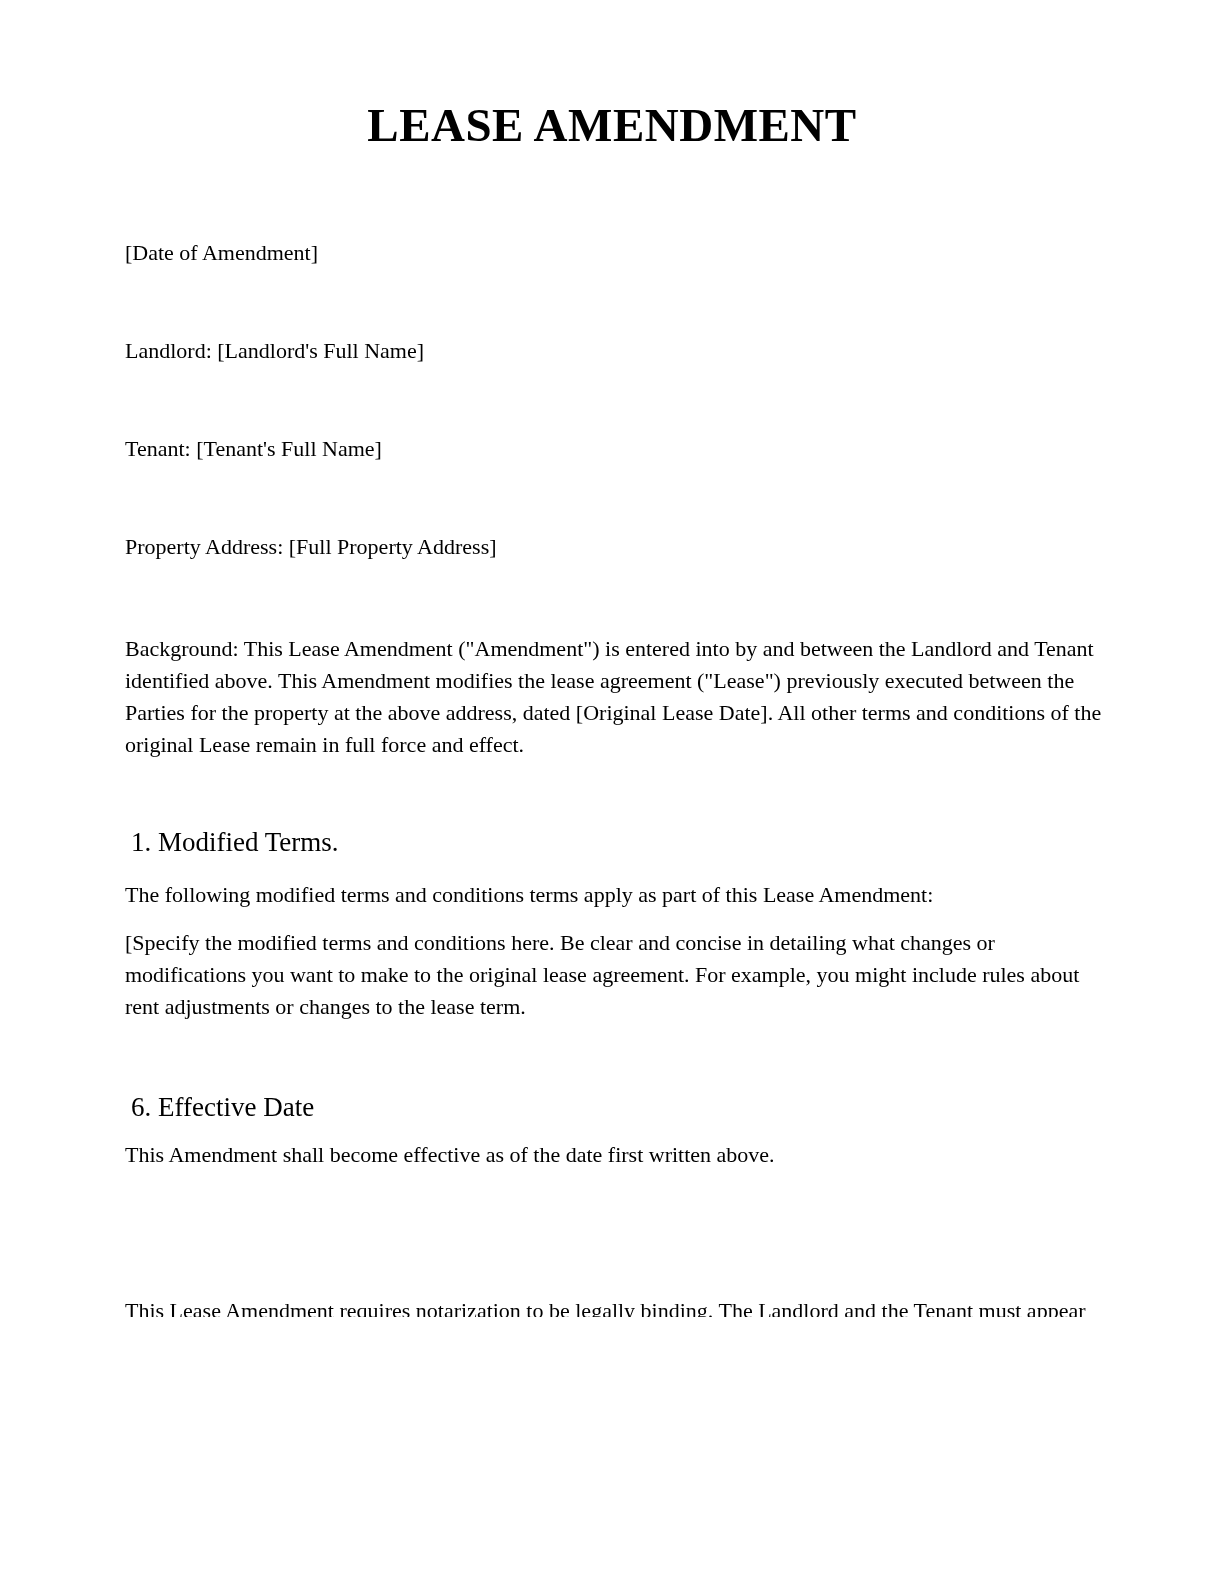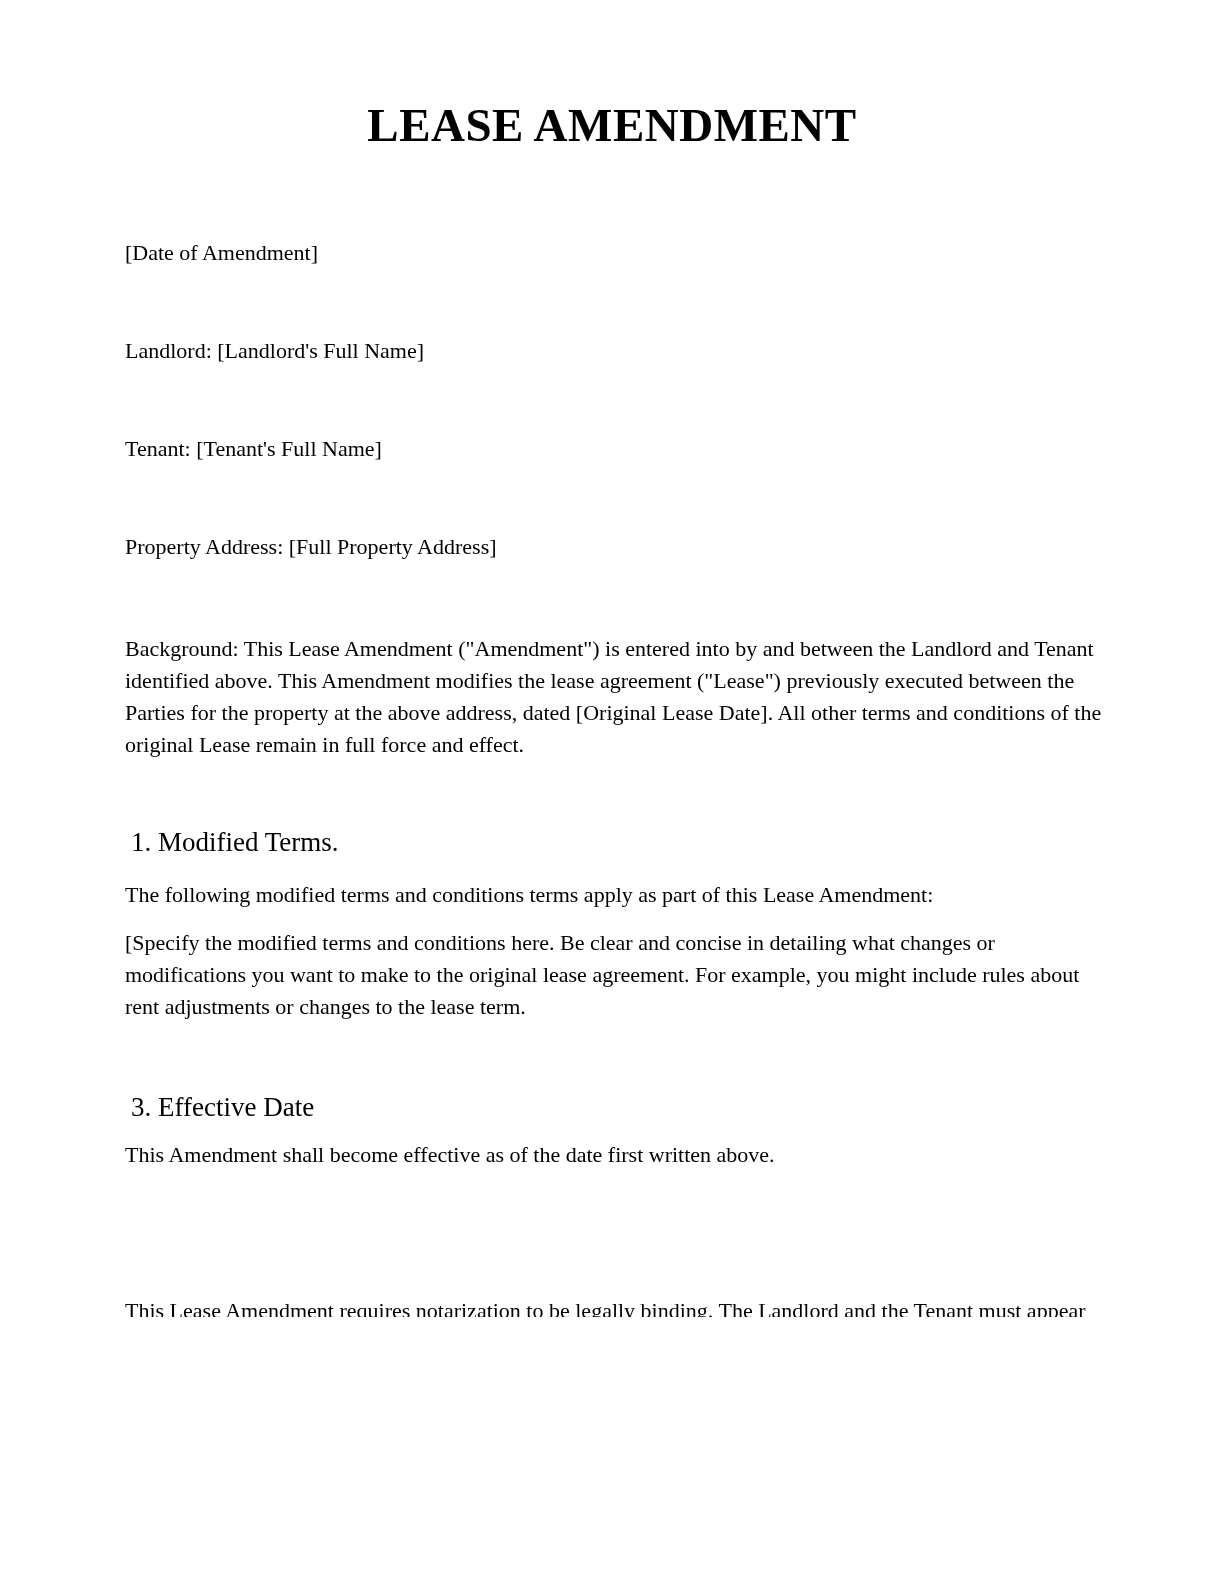--- a/index.html
+++ b/index.html
@@ -88,21 +88,21 @@
   <p class="line" style="top:335px">Landlord: [Landlord's Full Name]</p>
   <p class="line" style="top:433px">Tenant: [Tenant's Full Name]</p>
   <p class="line" style="top:531px">Property Address: [Full Property Address]</p>
 
   <p class="para" style="top:633px">Background: This Lease Amendment ("Amendment") is entered into by and between the Landlord and Tenant identified above. This Amendment modifies the lease agreement ("Lease") previously executed between the Parties for the property at the above address, dated [Original Lease Date]. All other terms and conditions of the original Lease remain in full force and effect.</p>
 
   <h2 class="sec-h" style="top:824px">1. Modified Terms.</h2>
   <p class="para" style="top:879px">The following modified terms and conditions terms apply as part of this Lease Amendment:</p>
   <p class="para" style="top:927px">[Specify the modified terms and conditions here. Be clear and concise in detailing what changes or modifications you want to make to the original lease agreement. For example, you might include rules about rent adjustments or changes to the lease term.</p>
 
-  <h2 class="sec-h" style="top:1089px">3. Effective Date</h2>
+  <h2 class="sec-h" style="top:1089px">6. Effective Date</h2>
   <p class="para" style="top:1139px">This Amendment shall become effective as of the date first written above.</p>
 
   <p class="para" style="top:1295px">This Lease Amendment requires notarization to be legally binding. The Landlord and the Tenant must appear before a notary public and sign this Addendum in their presence. The notary public will verify the identities of the Parties and witness the signing of this Amendment.</p>
 
   <div class="footer">
     <div class="logo">
       <svg class="logo-icon" width="44" height="50" viewBox="0 0 46 52">
         <g transform="rotate(-24 23 26)" fill="#19808A">
           <rect x="11" y="4" width="29" height="11" rx="1"></rect>
           <rect x="6.5" y="18" width="29" height="11" rx="1"></rect>

